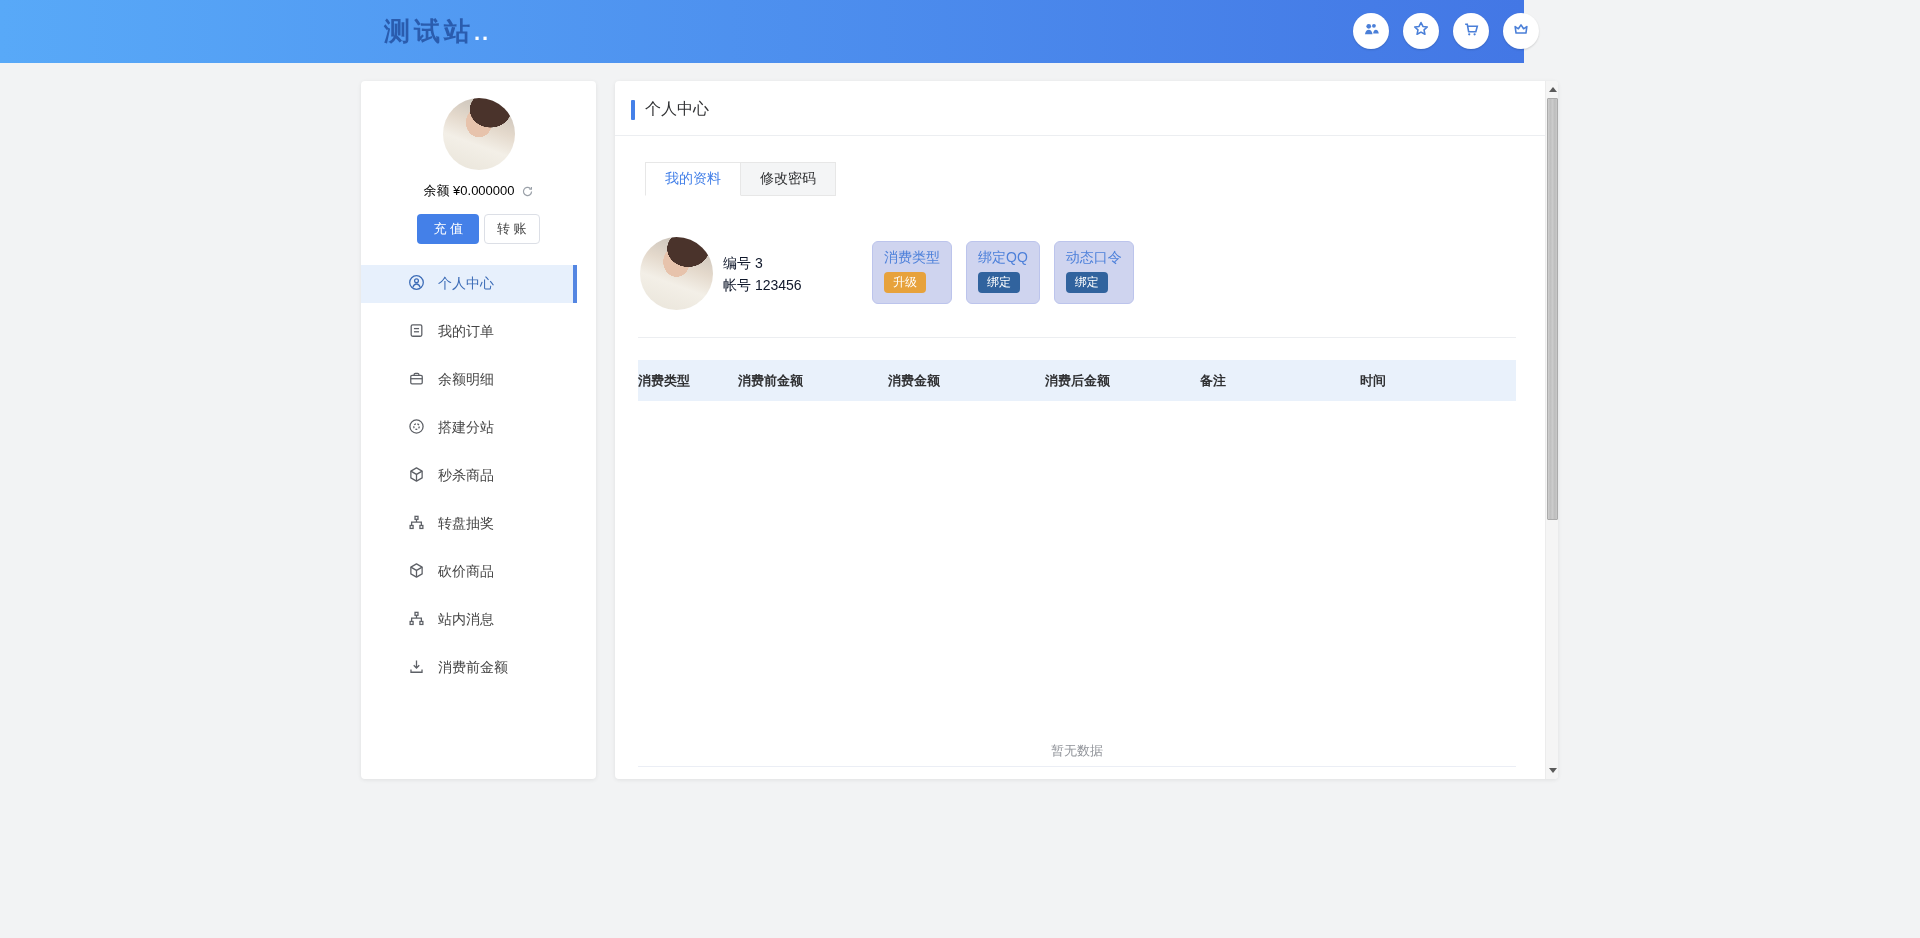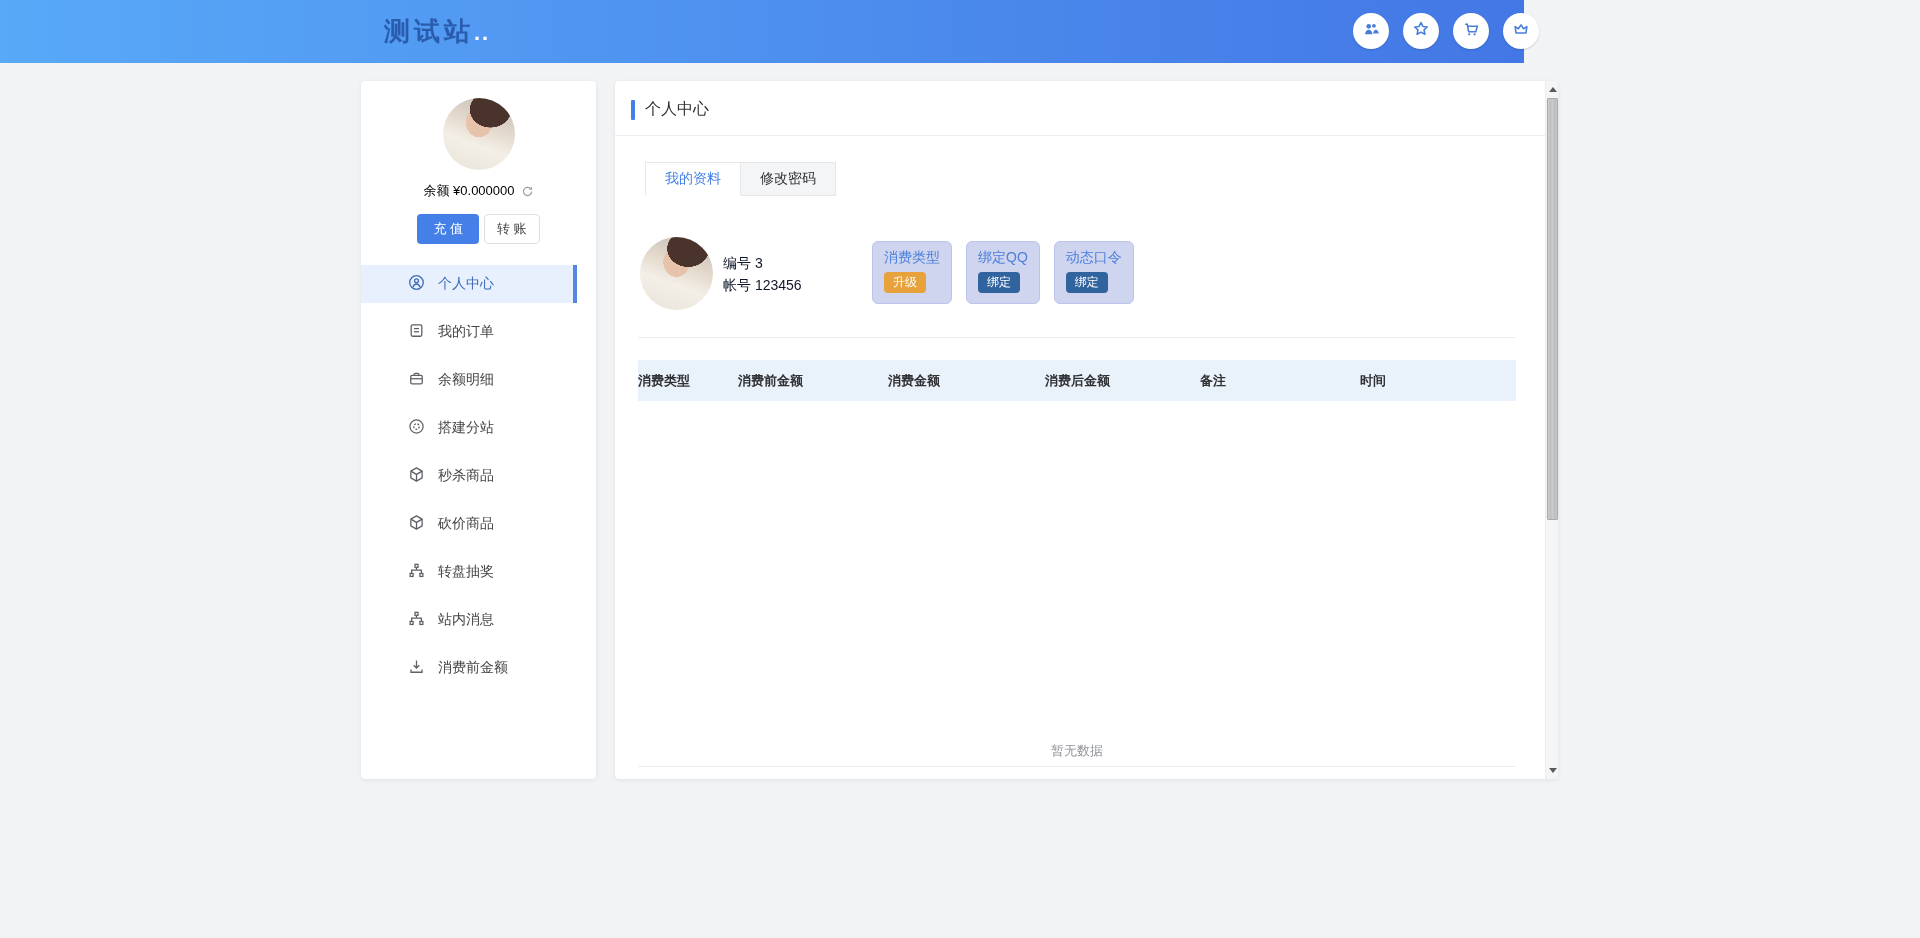--- a/index.html
+++ b/index.html
@@ -194,33 +194,33 @@
     </div>
     <div class="menu-item">
       <span><svg viewBox="0 0 16 16">
             <path d="M8 1.8l5.3 3v6.4L8 14.2l-5.3-3V4.8z" stroke-linejoin="round"></path>
             <path d="M2.7 4.8L8 7.9l5.3-3.1M8 7.9v6.3"></path>
           </svg></span>
       <span>秒杀商品</span>
     </div>
     <div class="menu-item">
       <span><svg viewBox="0 0 16 16">
-            <path d="M8 1.8l5.3 3v6.4L8 14.2l-5.3-3V4.8z" stroke-linejoin="round"></path>
-            <path d="M2.7 4.8L8 7.9l5.3-3.1M8 7.9v6.3"></path>
-          </svg></span>
-      <span>砍价商品</span>
-    </div>
-    <div class="menu-item">
-      <span><svg viewBox="0 0 16 16">
             <rect x="6.6" y="2.2" width="2.8" height="2.8"></rect>
             <rect x="2" y="10.8" width="2.8" height="2.8"></rect>
             <rect x="11.2" y="10.8" width="2.8" height="2.8"></rect>
             <path d="M8 5v2.6M3.4 10.8V7.6h9.2v3.2"></path>
           </svg></span>
       <span>转盘抽奖</span>
+    </div>
+    <div class="menu-item">
+      <span><svg viewBox="0 0 16 16">
+            <path d="M8 1.8l5.3 3v6.4L8 14.2l-5.3-3V4.8z" stroke-linejoin="round"></path>
+            <path d="M2.7 4.8L8 7.9l5.3-3.1M8 7.9v6.3"></path>
+          </svg></span>
+      <span>砍价商品</span>
     </div>
     <div class="menu-item">
       <span><svg viewBox="0 0 16 16">
             <rect x="6.6" y="2.2" width="2.8" height="2.8"></rect>
             <rect x="2" y="10.8" width="2.8" height="2.8"></rect>
             <rect x="11.2" y="10.8" width="2.8" height="2.8"></rect>
             <path d="M8 5v2.6M3.4 10.8V7.6h9.2v3.2"></path>
           </svg></span>
       <span>站内消息</span>
     </div>

